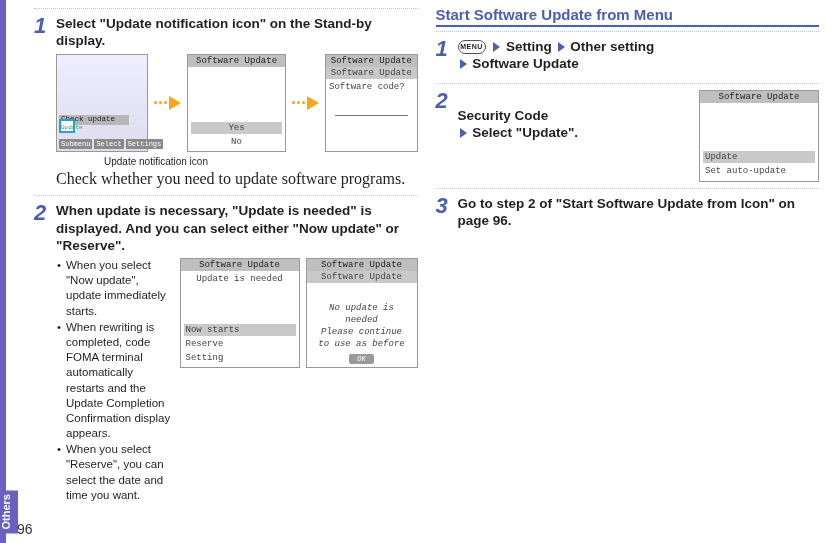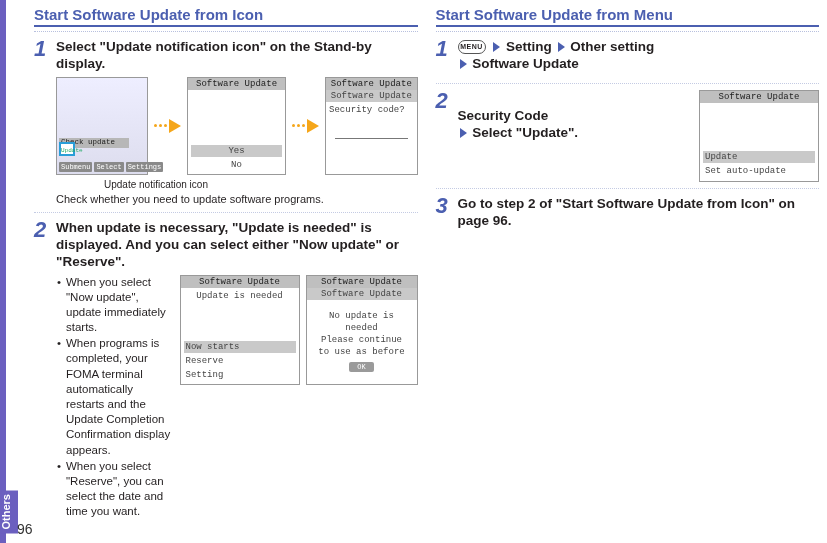--- a/index.html
+++ b/index.html
@@ -56,22 +56,23 @@
     flex: 1;
     min-width: 0;
   }
   .step-head {
     font-weight: bold;
     font-size: 13.5px;
     line-height: 1.28;
     margin-bottom: 4px;
   }
   .note {
-    font-size: 11px;
+    font-size: 16px;
     line-height: 1.3;
+    font-family: Liberation Serif, serif;
   }
   .bullets {
     margin: 0;
     padding-left: 10px;
   }
   .bullets li {
     list-style: none;
     position: relative;
     font-size: 11.5px;
     line-height: 1.32;
@@ -279,21 +280,20 @@
 </head>
 <body>
 
 <div class="side-stripe"></div>
 <div class="side-tab">Others</div>
 <div class="page-no">96</div>
 
 <div class="page">
 
   <div class="col">
-    <div class="section-title">Start Software Update from Icon</div>
     <div class="dotted"></div>
 
     <div class="step">
       <div class="step-num">1</div>
       <div class="step-body">
         <div class="step-head">Select "Update notification icon" on the Stand-by display.</div>
 
         <div class="screens-row">
 
           <div style="position:relative;">
@@ -328,21 +328,21 @@
             <span class="dot"></span>
               <span class="dot"></span>
               <span class="dot"></span>
             <span class="arrow-tri"></span>
           </div>
 
           <div class="screen scr-b" style="width:112px">
             <div class="scr-bar">Software Update</div>
             <div class="subbar">Software Update</div>
             <div class="scr-body">
-              <div>Security code?</div>
+              <div>Software code?</div>
               <div class="input-line"></div>
             </div>
           </div>
         </div>
 
         <div class="caption-line">Update notification icon</div>
         <div class="note" style="margin-top:2px">Check whether you need to update software programs.</div>
       </div>
     </div>
 
@@ -350,40 +350,40 @@
 
     <div class="step">
       <div class="step-num">2</div>
       <div class="step-body">
         <div class="step-head">When update is necessary, "Update is needed" is displayed. And you can select either "Now update" or "Reserve".</div>
 
         <div class="step-flex">
           <div class="text-col">
             <ul class="bullets">
               <li>When you select "Now update", update immediately starts.</li>
-              <li>When programs is completed, your FOMA terminal automatically restarts and the Update Completion Confirmation display appears.</li>
+              <li>When rewriting is completed, code FOMA terminal automatically restarts and the Update Completion Confirmation display appears.</li>
               <li>When you select "Reserve", you can select the date and time you want.</li>
             </ul>
           </div>
 
           <div class="screen scr-b" style="height:110px">
             <div class="scr-bar">Software Update</div>
             <div class="scr-body">
               <div class="scr-center">Update is needed</div>
               <div style="flex:1"></div>
               <div class="scr-item sel">Now starts</div>
               <div class="scr-item">Reserve</div>
               <div class="scr-item">Setting</div>
             </div>
           </div>
 
           <div class="screen scr-b" style="height:110px;width:112px">
             <div class="scr-bar">Software Update</div>
             <div class="subbar">Software Update</div>
-            <div class="scr-body scr-center" style="justify-content:center;">
+            <div class="scr-body scr-center" style="justify-content:flex-end;font-style:italic;">
               <div>No update is</div>
               <div>needed</div>
               <div>Please continue</div>
               <div>to use as before</div>
               <div style="margin-top:3px"><span class="ok-btn">OK</span></div>
             </div>
           </div>
         </div>
       </div>
     </div>

